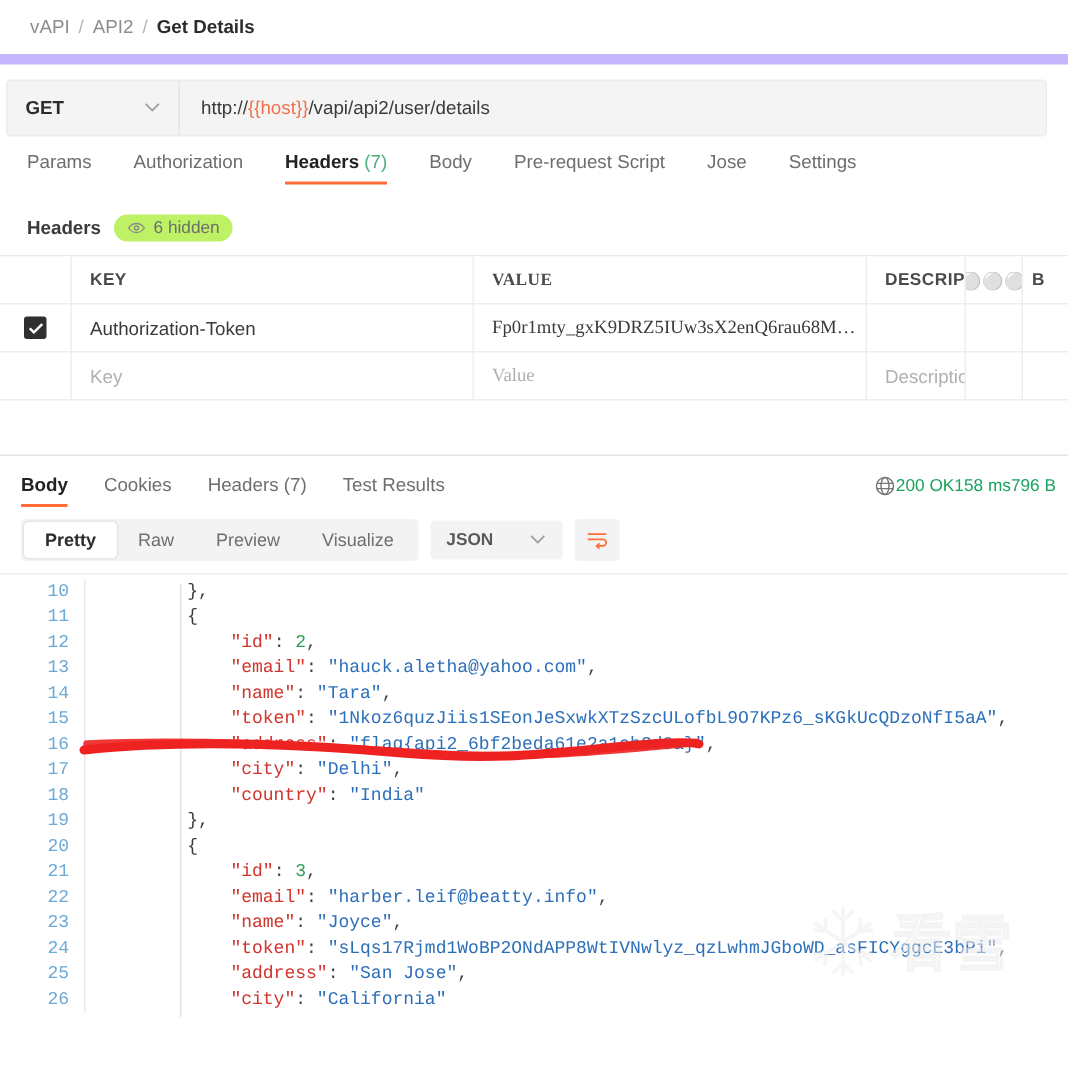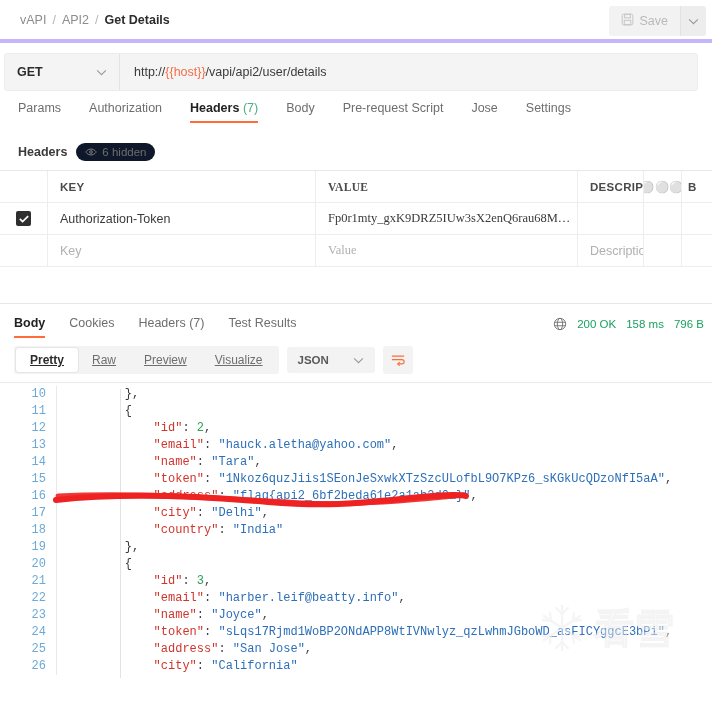--- a/index.html
+++ b/index.html
@@ -9,21 +9,21 @@
     font-family: "Liberation Sans", sans-serif;
     color: #2d2d2d;
     overflow: hidden;
   }
   .app { position: relative; width: 712px; height: 717px; overflow: hidden; }
 
   
   .topbar {
     height: 43px;
     display: flex; align-items: center;
-    border-bottom: 4px solid #c4b5fd;
+    border-bottom: 7px solid #c4b5fd;
     padding-left: 20px;
     position: relative;
   }
   .crumb { font-size: 12.5px; color: #8d8d8d; }
   .crumb.current { color: #2c2c2c; font-weight: bold; }
   .crumb-sep { font-size: 12.5px; color: #b5b5b5; margin: 0 6px; }
 
   .save-group {
     position: absolute; right: 6px; top: 6px;
     display: flex; align-items: stretch; height: 30px;
@@ -79,21 +79,21 @@
   .cnt { color: #4caf7d; font-weight: normal; }
 
   
   .hsub {
     display: flex; align-items: center; gap: 9px;
     padding: 10px 18px 9px 18px;
   }
   .hsub .lbl { font-size: 12.5px; color: #3a3a3a; font-weight: bold; }
   .hidden-pill {
     display: inline-flex; align-items: center; gap: 5px;
-    background: #0f172a; border-radius: 11px; padding: 3px 9px;
+    background: #bef264; border-radius: 11px; padding: 3px 9px;
     font-size: 11.5px; color: #6e6e6e;
   }
   .eye { display: inline-block; width: 12px; height: 12px; }
 
   
   .kvtable { border-top: 1px solid #e8e8e8; }
   .kvrow { display: flex; height: 32px; border-bottom: 1px solid #ededed; }
   .kvhead { background: #fff; }
   .kvhead .cell { font-size: 11.5px; font-weight: bold; color: #4a4a4a; letter-spacing: .3px; }
   .cell {
@@ -127,30 +127,30 @@
     font-size: 12.5px; color: #6e6e6e; padding: 0 12px 8px 12px; position: relative;
   }
   .rsptab:first-child { padding-left: 0; }
   .rsptab.active { color: #222; font-weight: bold; }
   .rsptab.active::after {
     content: ""; position: absolute; left: 0; right: 12px; bottom: 0;
     height: 2px; background: #ff6c37;
   }
   .rsp-meta {
     position: absolute; right: 8px; bottom: 7px;
-    display: flex; align-items: center; gap: 10px;
+    display: flex; align-items: center; 
     font-size: 11.5px; color: #1aa260;
   }
   .globe { width: 14px; height: 14px; color: #777; }
 
   
   .bodybar { display: flex; align-items: center; gap: 8px; padding: 8px 14px 8px 14px; }
   .seg { display: flex; background: #f3f3f3; border-radius: 3px; padding: 2px; }
   .segbtn {
-    font-size: 12px; color: #6e6e6e; padding: 5px 14px; border-radius: 3px; text-decoration: underline;
+    font-size: 12px; color: #6e6e6e; padding: 5px 14px; border-radius: 3px;
   }
   .segbtn.active { background: #fff; color: #2c2c2c; font-weight: bold; box-shadow: 0 0 0 1px #e6e6e6; }
   .fmtsel {
     display: flex; align-items: center; gap: 24px; background: #f3f3f3;
     border-radius: 3px; padding: 7px 11px; font-size: 11.5px; color: #5a5a5a; font-weight: bold;
   }
   .fmtsel .cv { font-weight: normal; color: #9a9a9a; font-size: 10px; }
   .wrapbtn {
     background: #f3f3f3; border-radius: 3px; width: 30px; height: 28px;
     display: flex; align-items: center; justify-content: center; color: #ff6c37;
@@ -200,39 +200,20 @@
 
 <div class="app">
 
   <div class="topbar">
     <span class="crumb">vAPI</span>
     <span class="crumb-sep">/</span>
     <span class="crumb">API2</span>
     <span class="crumb-sep">/</span>
     <span class="crumb current">Get Details</span>
 
-    <div class="save-group">
-      <button class="save-btn">
-        <span>
-          <svg width="13" height="13" viewBox="0 0 16 16" fill="none" stroke="#c5c5c5" stroke-width="1.2">
-            <rect x="1.5" y="1.5" width="13" height="13" rx="1.5"></rect>
-            <rect x="4.5" y="1.5" width="7" height="4.5"></rect>
-            <rect x="4" y="9" width="8" height="5.5"></rect>
-          </svg>
-        </span>
-        <span>Save</span>
-      </button>
-      <button class="save-caret">
-        <span>
-          <svg width="11" height="7" viewBox="0 0 12 8" fill="none" stroke="#9a9a9a" stroke-width="1.3">
-              <path d="M1 1.5 6 6.5 11 1.5"></path>
-            </svg>
-        </span>
-      </button>
-    </div>
   </div>
 
   <div class="urlrow">
     <div class="urlbar">
       <div class="method">
         <span>GET</span>
         <span class="cv">
           <svg width="11" height="7" viewBox="0 0 12 8" fill="none" stroke="#9a9a9a" stroke-width="1.3">
               <path d="M1 1.5 6 6.5 11 1.5"></path>
             </svg>

